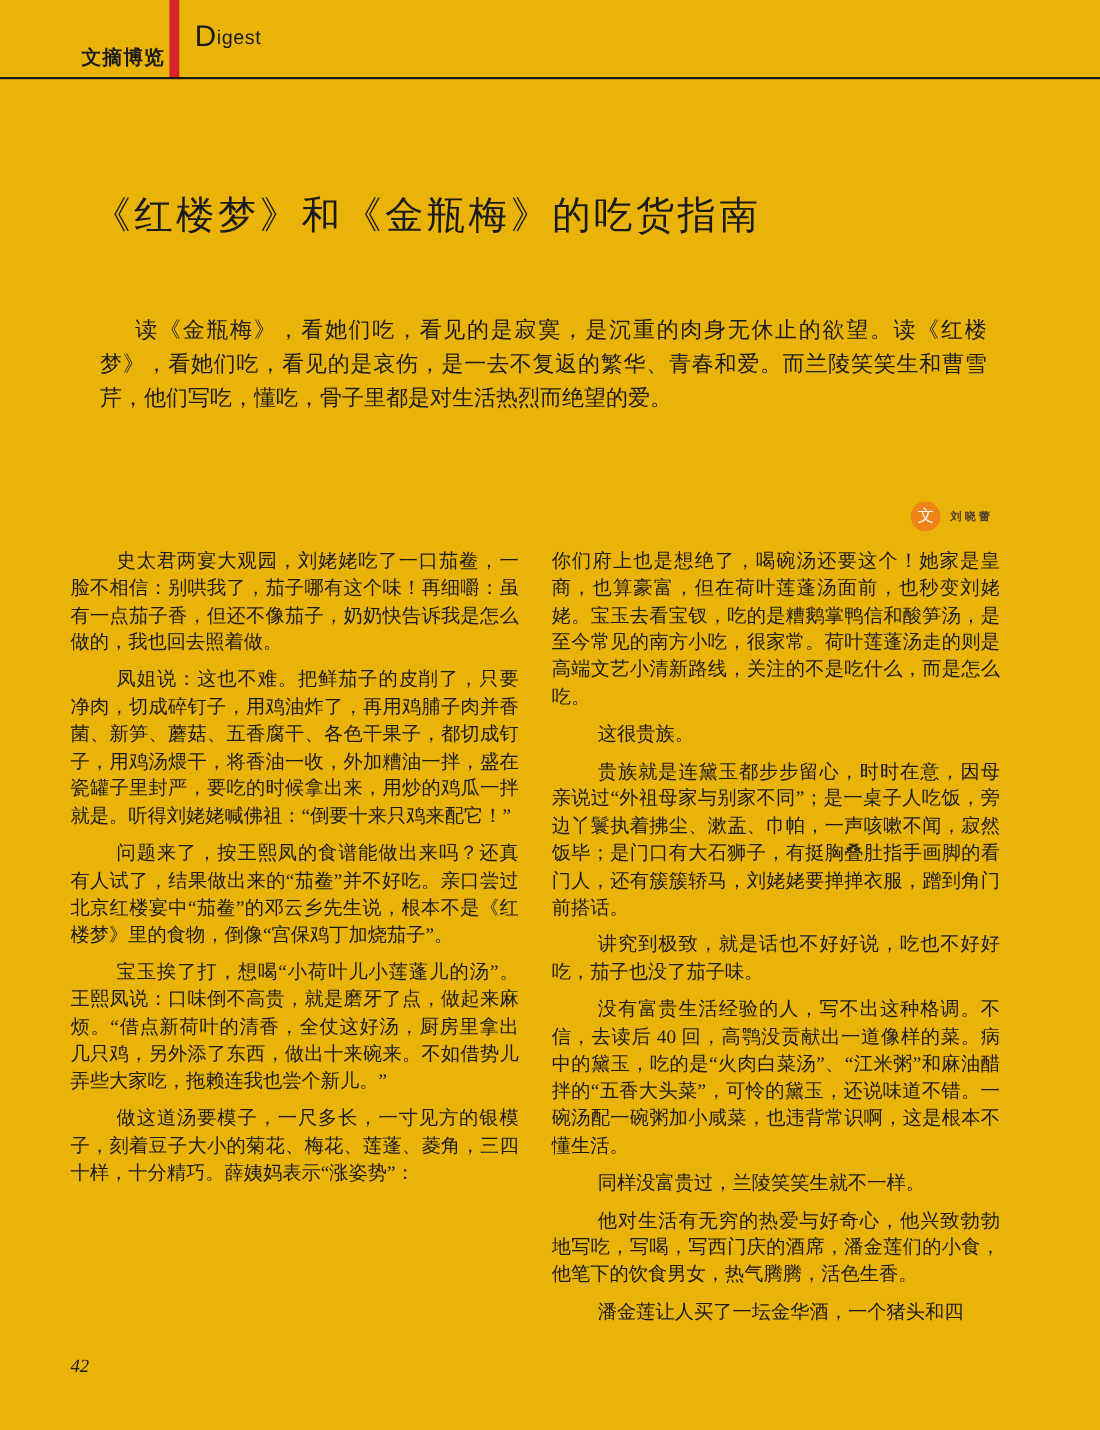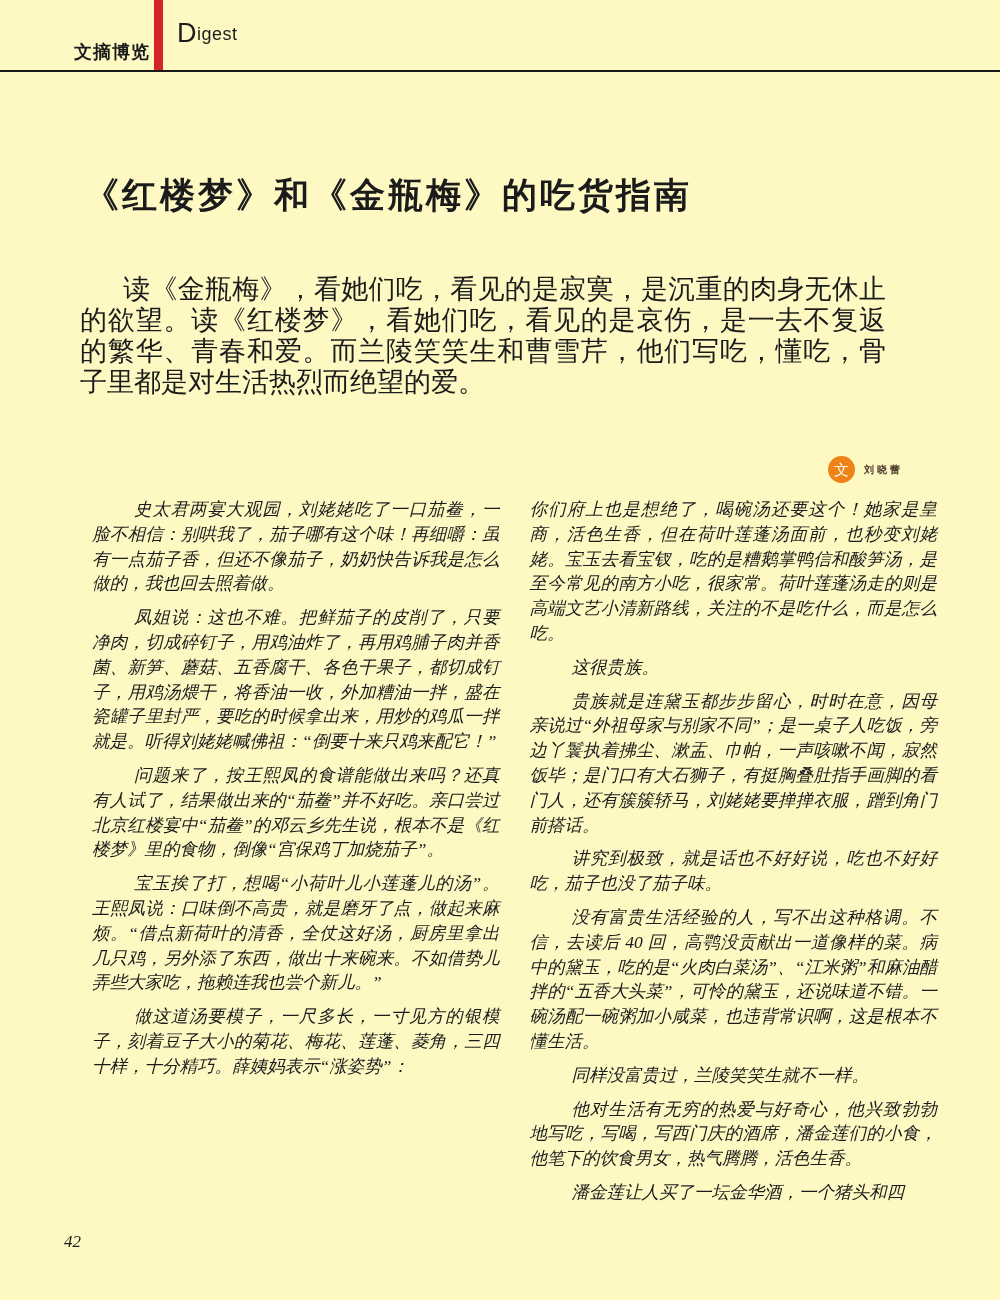--- a/index.html
+++ b/index.html
@@ -1,20 +1,20 @@
 <!DOCTYPE html>
 <html lang="zh" style="--accent-red: #d6232a; --badge-orange: #ee8318;"><head>
 <meta charset="utf-8">
 <style>
   html,body{margin:0;padding:0;background:#e9e9e9;}
   .page{
     position:relative;
     width:1000px;height:1300px;
     margin:0 auto;
-    background:#fef9c3;
+    background:#eab308;
     color:#1b1b1b;
     font-family:"Liberation Serif", serif;
     overflow:hidden;
   }
   
   .sec-cn{
     position:absolute;left:74px;top:40px;
     font-family:"Liberation Sans", sans-serif;
     font-weight:bold;font-size:18px;letter-spacing:1px;
   }
@@ -30,48 +30,48 @@
   }
   .sec-en .d-cap{font-size:27px;line-height:27px;vertical-align:-2px;}
   .header-rule{
     position:absolute;left:0;right:0;top:70px;
     height:2px;background:#181818;
   }
   
   .article-title{
     position:absolute;left:84px;top:172px;margin:0;
     font-family:"Liberation Sans", sans-serif;
-    font-weight:bold;font-size:35px;letter-spacing:3px;
+    font-weight:normal;font-size:35px;letter-spacing:3px;
     white-space:nowrap;
   }
   .intro{
-    position:absolute;left:80px;top:274px;width:806px;margin:0;
-    font-size:27px;line-height:31px;
+    position:absolute;left:80px;top:274px;width:806px;margin:11px;
+    font-size:20px;line-height:31px;
     text-indent:1.6em;text-align:justify;
   }
   
   .author{
     position:absolute;left:828px;top:456px;
     display:flex;align-items:center;gap:9px;
   }
   .badge{
     width:27px;height:27px;border-radius:50%;
     background:var(--badge-orange,#ee8318);
     color:#ffffff;font-size:15px;line-height:27px;
     text-align:center;font-family:"Liberation Sans", sans-serif;
     flex:0 0 auto;
   }
   .author-name{
     font-size:10px;font-weight:bold;letter-spacing:3px;
     color:#4c3b2c;
   }
   
   .columns{
-    position:absolute;left:92px;top:497px;width:845px;
-    display:flex;gap:30px;font-style:italic;
+    position:absolute;left:64px;top:497px;width:845px;
+    display:flex;gap:30px;
   }
   .col{flex:1;min-width:0;}
   .col p{
     margin:0 0 9px 0;
     font-size:17.5px;line-height:24.8px;
     text-align:justify;text-justify:inter-ideograph;
     text-indent:2.4em;
   }
   .col p.no-indent{text-indent:0;}
   
@@ -101,21 +101,21 @@
 
   <div class="columns">
     <div class="col">
       <p>史太君两宴大观园，刘姥姥吃了一口茄鲞，一脸不相信：别哄我了，茄子哪有这个味！再细嚼：虽有一点茄子香，但还不像茄子，奶奶快告诉我是怎么做的，我也回去照着做。</p>
       <p>凤姐说：这也不难。把鲜茄子的皮削了，只要净肉，切成碎钉子，用鸡油炸了，再用鸡脯子肉并香菌、新笋、蘑菇、五香腐干、各色干果子，都切成钉子，用鸡汤煨干，将香油一收，外加糟油一拌，盛在瓷罐子里封严，要吃的时候拿出来，用炒的鸡瓜一拌就是。听得刘姥姥喊佛祖：“倒要十来只鸡来配它！”</p>
       <p>问题来了，按王熙凤的食谱能做出来吗？还真有人试了，结果做出来的“茄鲞”并不好吃。亲口尝过北京红楼宴中“茄鲞”的邓云乡先生说，根本不是《红楼梦》里的食物，倒像“宫保鸡丁加烧茄子”。</p>
       <p>宝玉挨了打，想喝“小荷叶儿小莲蓬儿的汤”。王熙凤说：口味倒不高贵，就是磨牙了点，做起来麻烦。“借点新荷叶的清香，全仗这好汤，厨房里拿出几只鸡，另外添了东西，做出十来碗来。不如借势儿弄些大家吃，拖赖连我也尝个新儿。”</p>
       <p>做这道汤要模子，一尺多长，一寸见方的银模子，刻着豆子大小的菊花、梅花、莲蓬、菱角，三四十样，十分精巧。薛姨妈表示“涨姿势”：</p>
     </div>
     <div class="col">
-      <p class="no-indent">你们府上也是想绝了，喝碗汤还要这个！她家是皇商，活色生香，但在荷叶莲蓬汤面前，也秒变刘姥姥。宝玉去看宝钗，吃的是糟鹅掌鸭信和酸笋汤，是至今常见的南方小吃，很家常。荷叶莲蓬汤走的则是高端文艺小清新路线，关注的不是吃什么，而是怎么吃。</p>
+      <p class="no-indent">你们府上也是想绝了，喝碗汤还要这个！她家是皇商，也算豪富，但在荷叶莲蓬汤面前，也秒变刘姥姥。宝玉去看宝钗，吃的是糟鹅掌鸭信和酸笋汤，是至今常见的南方小吃，很家常。荷叶莲蓬汤走的则是高端文艺小清新路线，关注的不是吃什么，而是怎么吃。</p>
       <p>这很贵族。</p>
       <p>贵族就是连黛玉都步步留心，时时在意，因母亲说过“外祖母家与别家不同”；是一桌子人吃饭，旁边丫鬟执着拂尘、漱盂、巾帕，一声咳嗽不闻，寂然饭毕；是门口有大石狮子，有挺胸叠肚指手画脚的看门人，还有簇簇轿马，刘姥姥要掸掸衣服，蹭到角门前搭话。</p>
       <p>讲究到极致，就是话也不好好说，吃也不好好吃，茄子也没了茄子味。</p>
       <p>没有富贵生活经验的人，写不出这种格调。不信，去读后 40 回，高鹗没贡献出一道像样的菜。病中的黛玉，吃的是“火肉白菜汤”、“江米粥”和麻油醋拌的“五香大头菜”，可怜的黛玉，还说味道不错。一碗汤配一碗粥加小咸菜，也违背常识啊，这是根本不懂生活。</p>
       <p>同样没富贵过，兰陵笑笑生就不一样。</p>
       <p>他对生活有无穷的热爱与好奇心，他兴致勃勃地写吃，写喝，写西门庆的酒席，潘金莲们的小食，他笔下的饮食男女，热气腾腾，活色生香。</p>
       <p>潘金莲让人买了一坛金华酒，一个猪头和四</p>
     </div>
   </div>
 

